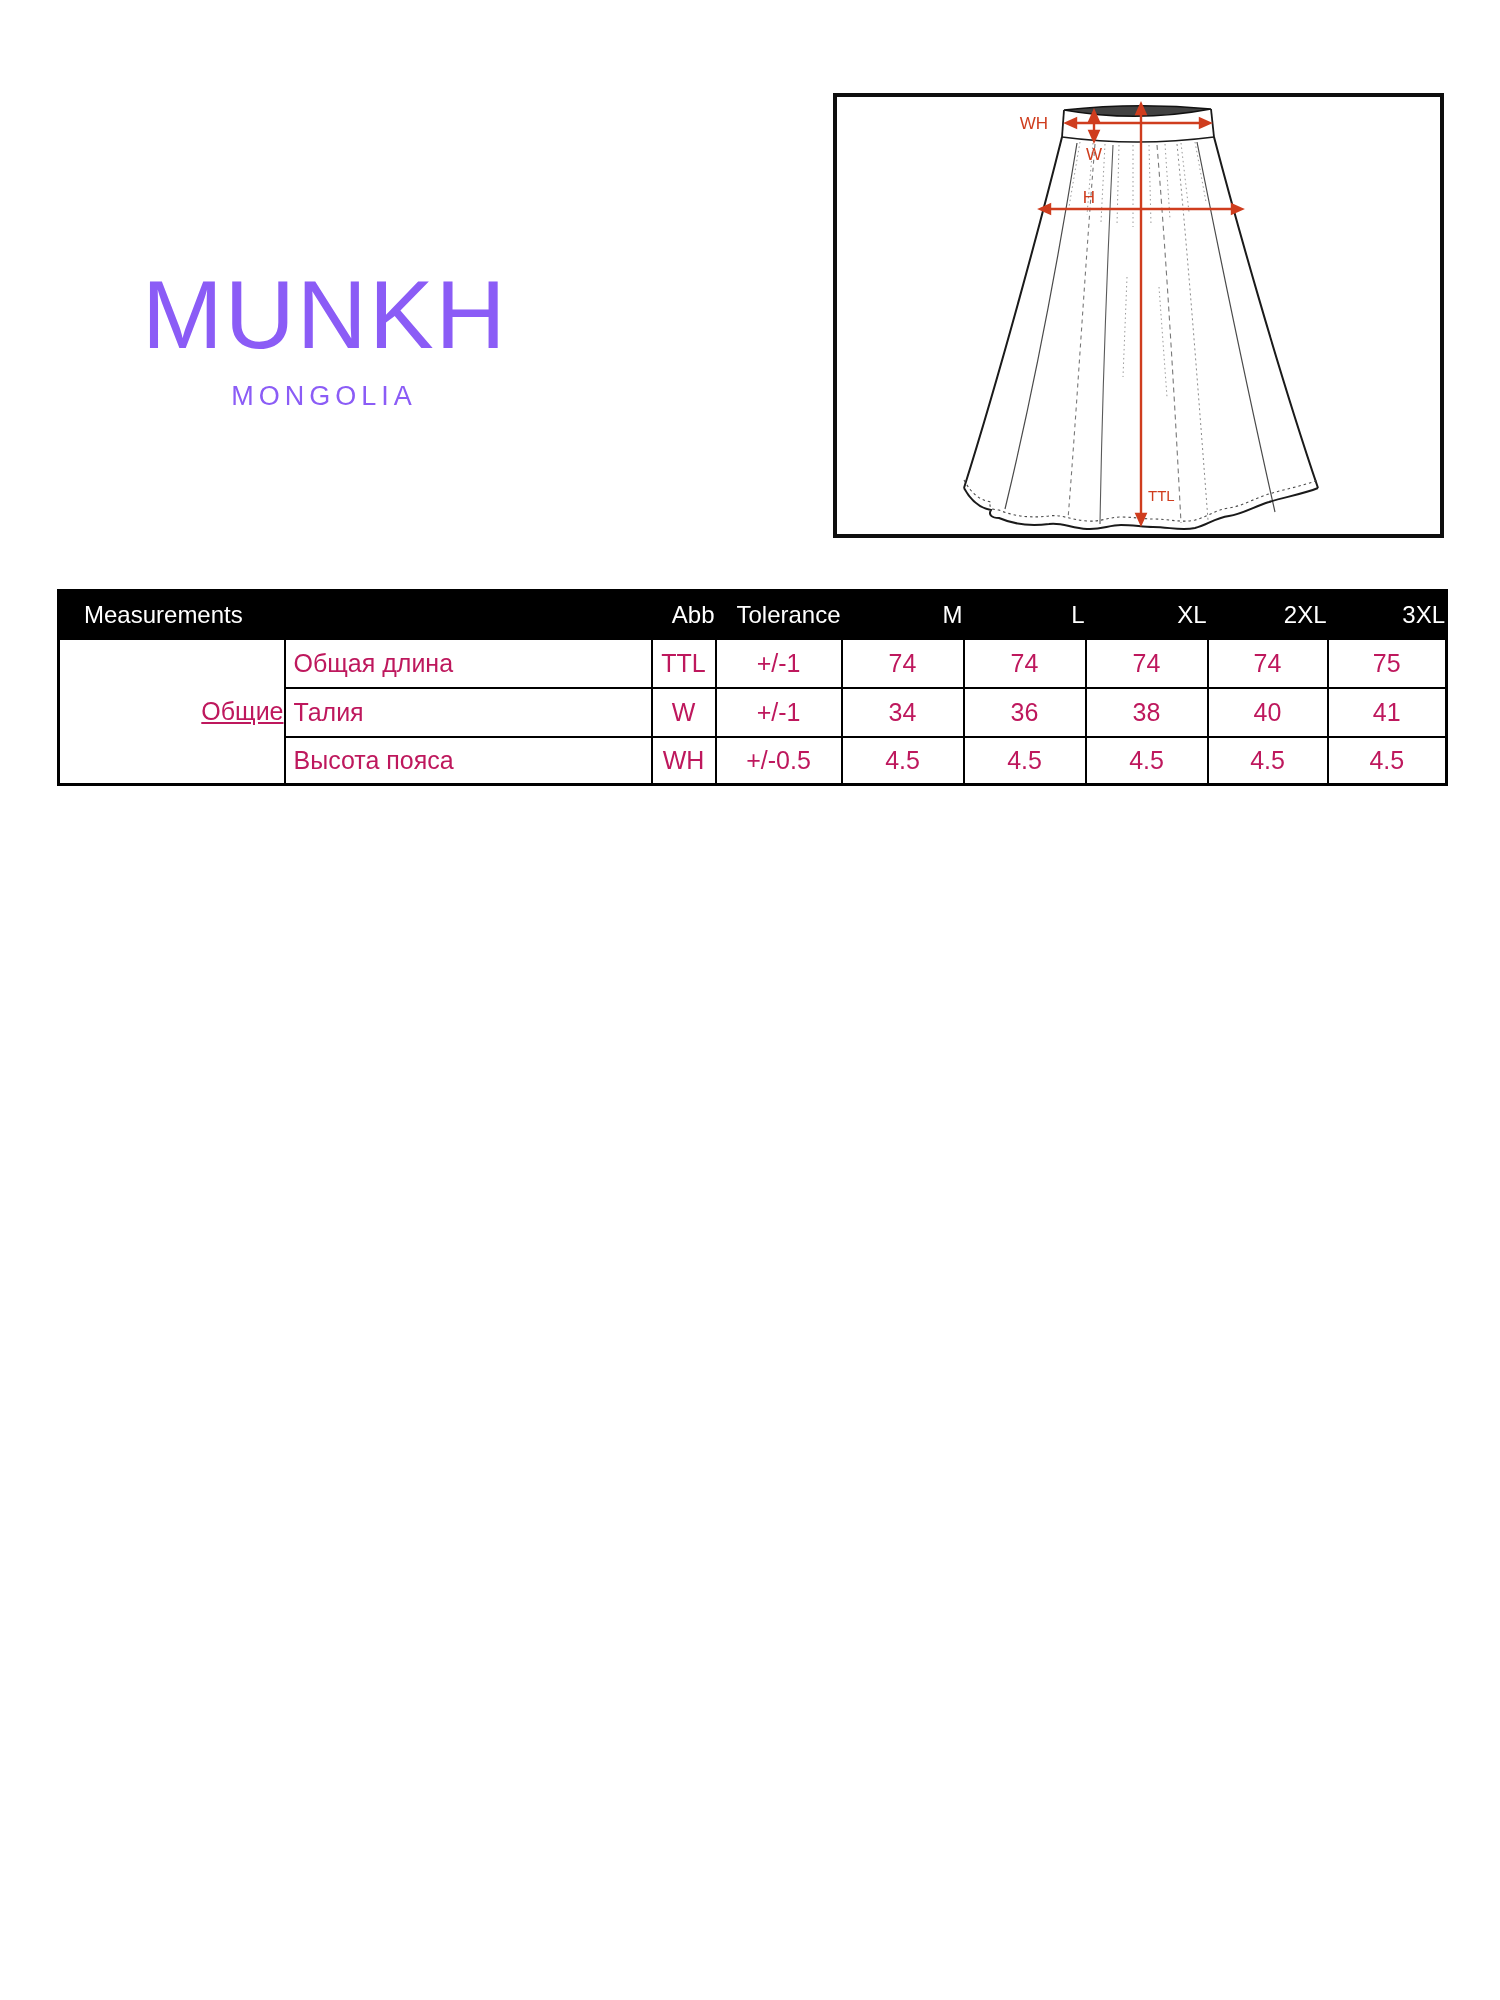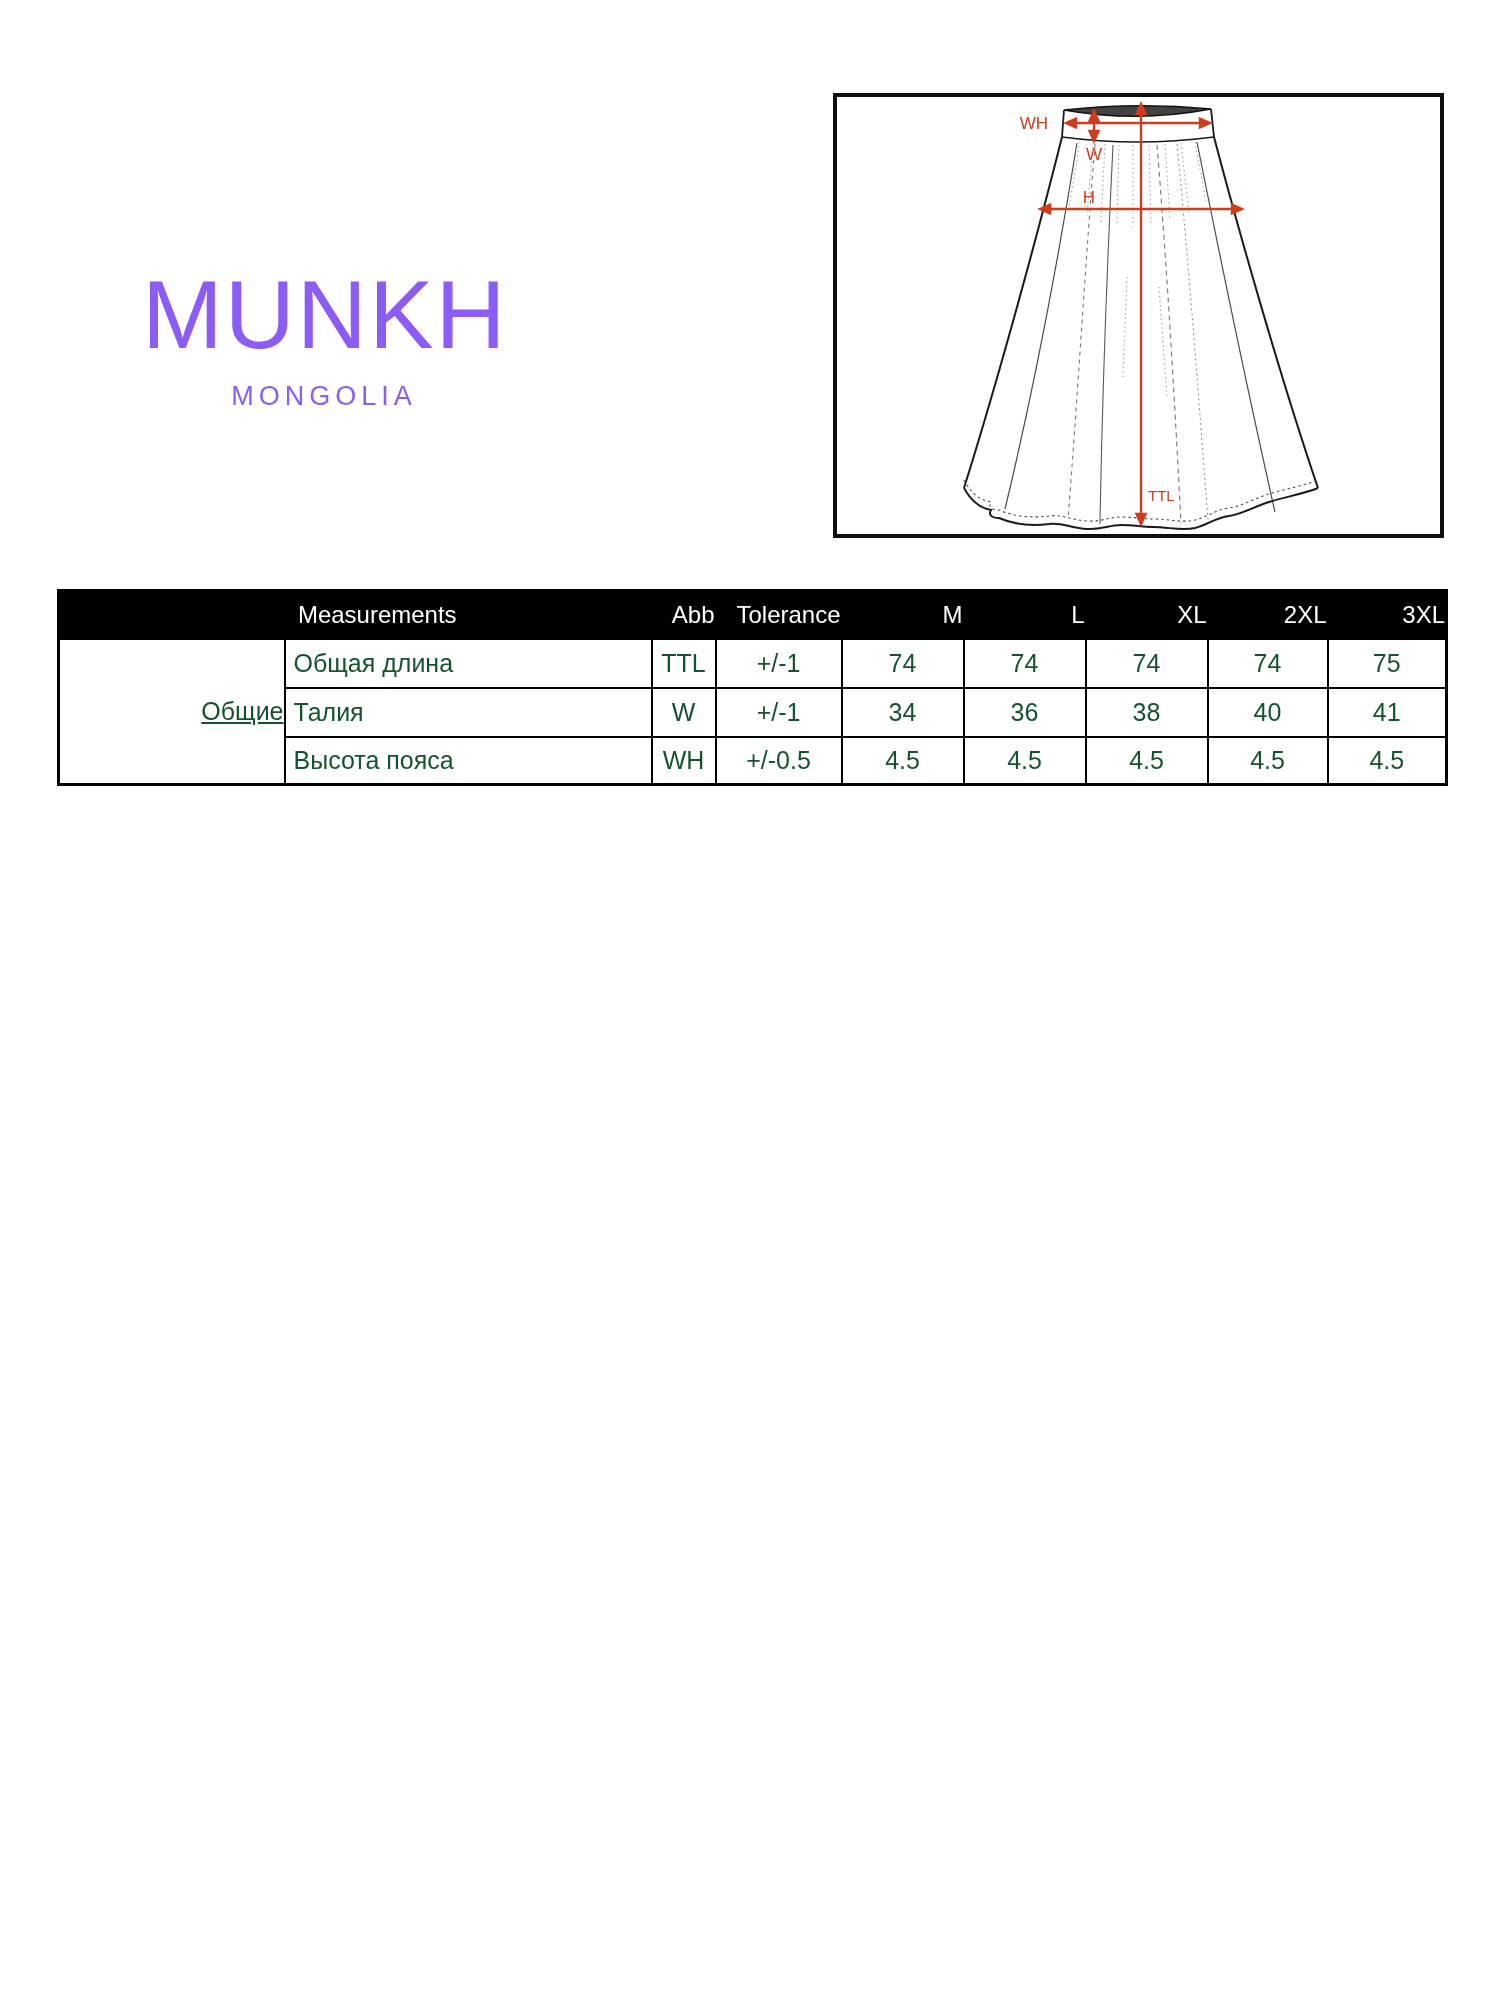--- a/index.html
+++ b/index.html
@@ -25,27 +25,27 @@
   .diagram-box svg{display:block;width:100%;height:100%;
     font-family:"Liberation Sans", sans-serif;}
   
   .spec-table{
     position:absolute;left:57px;top:589px;border-collapse:collapse;
     table-layout:fixed;width:1388px;
     border:3px solid #000;
   }
   .spec-table td,.spec-table th{
     border:2px solid #000;padding:0;vertical-align:middle;
-    font-size:25px;color:#14532d;overflow:hidden;white-space:nowrap;
+    font-size:25px;color:#be185d;overflow:hidden;white-space:nowrap;
   }
   .spec-table thead th{
     background:#000;color:#fff;border-color:#000;font-weight:400;font-size:24px;
     height:46px;text-align:right;
   }
-  .spec-table thead th.meas{text-align:center;padding-left:44px;}
+  .spec-table thead th.meas{text-align:left;padding-left:24px;}
   .spec-table tbody tr{height:49px;}
   .spec-table tbody tr:last-child{height:47px;padding-left:20px;}
   .center{text-align:center;}
   .name-cell{text-align:left;padding-left:8px !important;}
   .group-cell{text-align:right;text-decoration:underline;}
 </style>
 </head>
 <body>
 
 <div class="page">

